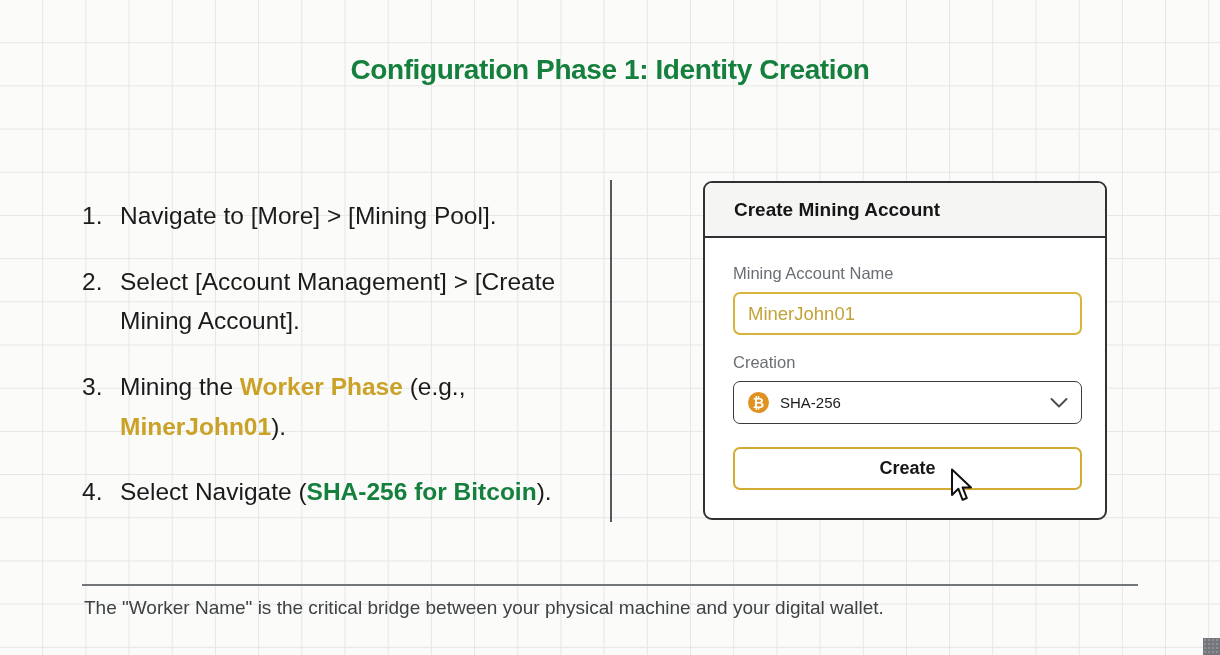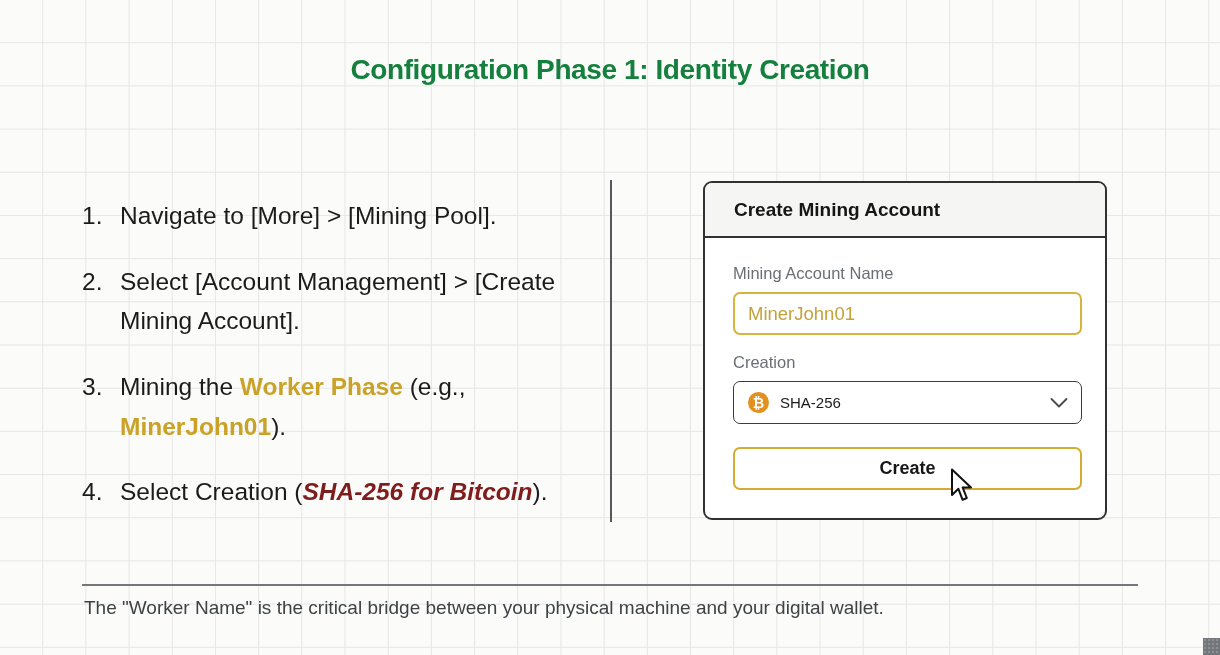--- a/index.html
+++ b/index.html
@@ -64,23 +64,22 @@
     color: #1b1b1b;
   }
   .step-text {
     flex: 1 1 auto;
   }
   .hl-gold {
     color: #c9a227;
     font-weight: bold;
   }
   .hl-orange {
-    color: #7f1d1d;
-    font-weight: bold;
-    font-style: italic;
+    color: #15803d;
+    font-weight: bold;
   }
   
   #v-divider {
     position: absolute;
     left: 610px;
     top: 180px;
     width: 2px;
     height: 342px;
     background: #56595c;
   }
@@ -245,21 +244,21 @@
       <span class="step-text"><span>Select [Account Management] &gt; [Create Mining Account].</span></span>
     </div>
 
     <div class="step">
       <span class="step-num">3.</span>
       <span class="step-text"><span>Mining the </span><span class="hl-gold">Worker Phase</span><span> (e.g., </span><span class="hl-gold">MinerJohn01</span><span>).</span></span>
     </div>
 
     <div class="step">
       <span class="step-num">4.</span>
-      <span class="step-text"><span>Select Creation (</span><span class="hl-orange">SHA-256 for Bitcoin</span><span>).</span></span>
+      <span class="step-text"><span>Select Navigate (</span><span class="hl-orange">SHA-256 for Bitcoin</span><span>).</span></span>
     </div>
 
   </div>
 
   <div id="v-divider"></div>
 
   <div id="card">
     <div id="card-header">
       <span id="card-title">Create Mining Account</span>
     </div>

